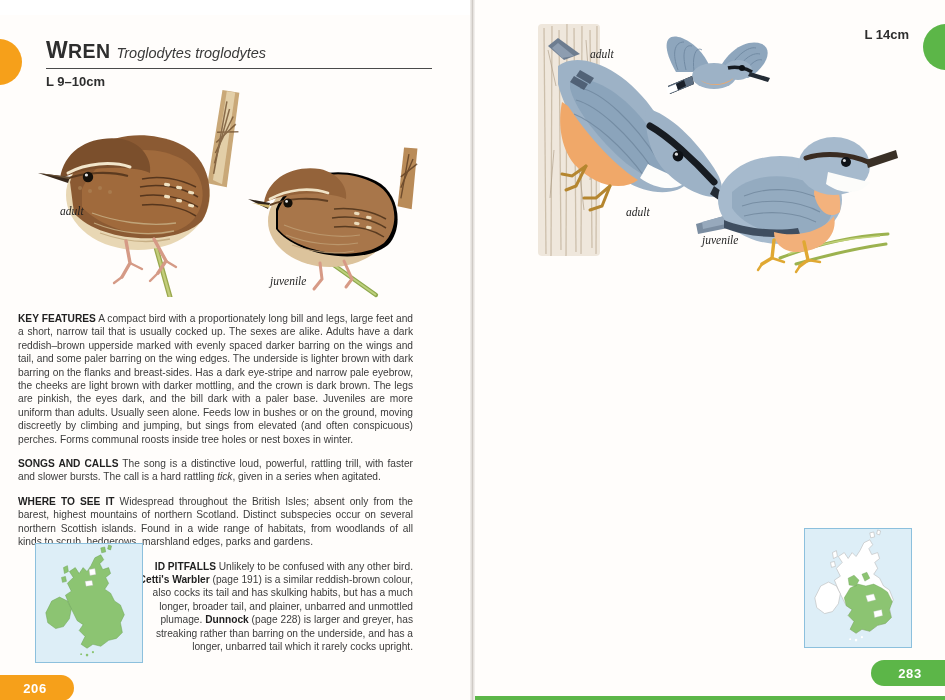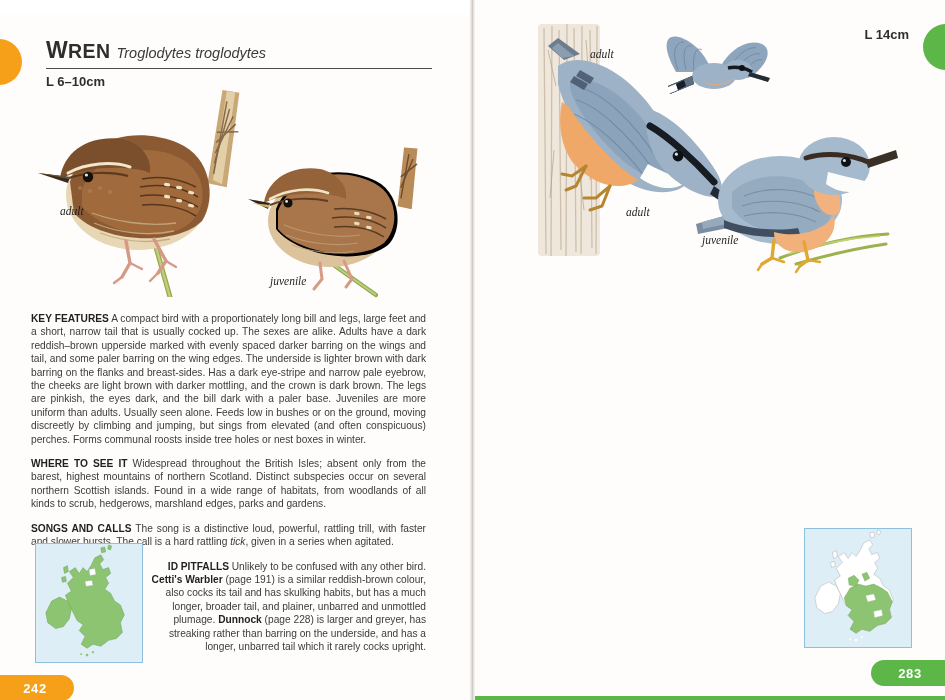--- a/index.html
+++ b/index.html
@@ -44,21 +44,21 @@
 
   
   .plate { position: absolute; font-family: Liberation Serif, serif; }
   .plate-label {
     position: absolute; font-style: italic; font-size: 11.5px; color: #1e1e1e;
     white-space: nowrap; z-index: 12;
   }
 
   
   .text-col { position: absolute; font-size: 10.2px; line-height: 13.4px; color: #3b3b3b; }
-  .col-left  { left: 31px;  top: 297px; width: 395px; text-align: justify; }
+  .col-left  { left: 18px;  top: 297px; width: 395px; text-align: justify; }
   .text-col p { margin: 0 0 11px 0; }
   .text-col p:last-child { margin-bottom: 0; }
   .lbl { font-weight: 700; color: #1f1f1f; }
   .it  { font-style: italic; }
   .bd  { font-weight: 700; color: #1f1f1f; }
 
   
   .map-box {
     position: absolute; border: 1.2px solid #8cc0dd; background: #ddeef7; z-index: 8;
   }
@@ -85,21 +85,21 @@
 <div class="spread">
 
   <div class="page page-left">
 
     <div class="edge-tab edge-tab-left" style="background:#F6A01A;"></div>
 
     <div class="species-head head-left">
       <div class="species-title-row">
         <span class="common-name"><span class="cap">W</span>REN</span><span class="sci-name">Troglodytes troglodytes</span>
       </div>
-      <div class="length">L 6–10cm</div>
+      <div class="length">L 9–10cm</div>
     </div>
 
     <div class="plate" style="left:30px; top:72px; width:230px; height:210px;">
       <svg viewBox="0 0 230 210" width="230" height="210">
 
         <g stroke="#9aa84f" stroke-width="5" fill="none" stroke-linecap="round">
           <path d="M118 132 L140 210"></path>
         </g>
         <path d="M118 132 L140 210" stroke="#c3cd7a" stroke-width="2.4" fill="none"></path>
 
@@ -225,24 +225,24 @@
         </g>
       </svg>
       <span class="plate-label" style="left:22px; top:142px;">juvenile</span>
     </div>
 
     <div class="text-col col-left">
       <p>
         <span class="lbl">KEY FEATURES</span><span> A compact bird with a proportionately long bill and legs, large feet and a short, narrow tail that is usually cocked up. The sexes are alike. Adults have a dark reddish–brown upperside marked with evenly spaced darker barring on the wings and tail, and some paler barring on the wing edges. The underside is lighter brown with dark barring on the flanks and breast-sides. Has a dark eye-stripe and narrow pale eyebrow, the cheeks are light brown with darker mottling, and the crown is dark brown. The legs are pinkish, the eyes dark, and the bill dark with a paler base. Juveniles are more uniform than adults. Usually seen alone. Feeds low in bushes or on the ground, moving discreetly by climbing and jumping, but sings from elevated (and often conspicuous) perches. Forms communal roosts inside tree holes or nest boxes in winter.</span>
       </p>
       <p>
-        <span class="lbl">WHERE TO SEE IT</span><span> Widespread throughout the British Isles; absent only from the barest, highest mountains of northern Scotland. Distinct subspecies occur on several northern Scottish islands. Found in a wide range of habitats, from woodlands of all kinds to scrub, hedgerows, marshland edges, parks and gardens.</span>
+        <span class="lbl">SONGS AND CALLS</span><span> The song is a distinctive loud, powerful, rattling trill, with faster and slower bursts. The call is a hard rattling </span><span class="it">tick</span><span>, given in a series when agitated.</span>
       </p>
       <p>
-        <span class="lbl">SONGS AND CALLS</span><span> The song is a distinctive loud, powerful, rattling trill, with faster and slower bursts. The call is a hard rattling </span><span class="it">tick</span><span>, given in a series when agitated.</span>
+        <span class="lbl">WHERE TO SEE IT</span><span> Widespread throughout the British Isles; absent only from the barest, highest mountains of northern Scotland. Distinct subspecies occur on several northern Scottish islands. Found in a wide range of habitats, from woodlands of all kinds to scrub, hedgerows, marshland edges, parks and gardens.</span>
       </p>
       <div class="wrap-float"></div>
       <p style="text-align:right;">
         <span class="lbl">ID PITFALLS</span><span> Unlikely to be confused with any other bird. </span><span class="bd">Cetti's Warbler</span><span> (page 191) is a similar reddish-brown colour, also cocks its tail and has skulking habits, but has a much longer, broader tail, and plainer, unbarred and unmottled plumage. </span><span class="bd">Dunnock</span><span> (page 228) is larger and greyer, has streaking rather than barring on the underside, and has a longer, unbarred tail which it rarely cocks upright.</span>
       </p>
     </div>
 
     <div class="map-box map-left">
       <svg viewBox="0 0 108 120" preserveAspectRatio="none">
         <rect x="0" y="0" width="108" height="120" fill="#DDEEF7"></rect>
@@ -270,21 +270,21 @@
 
         <g fill="#8CC472">
           <circle cx="52" cy="113" r="1.3"></circle>
             <circle cx="58" cy="110" r="1.1"></circle>
           <circle cx="46" cy="112" r="1"></circle>
         </g>
       </svg>
     </div>
 
     <div class="pagenum pagenum-left" style="background:#F6A01A;">
-      <span>242</span>
+      <span>206</span>
     </div>
     <div class="bottom-rule" style="background:#F6A01A;"></div>
   </div>
 
   <div class="page page-right">
 
     <div class="edge-tab edge-tab-right" style="background:#5CB648;"></div>
 
     <div class="species-head head-right">
       <div class="length">L 14cm</div>

